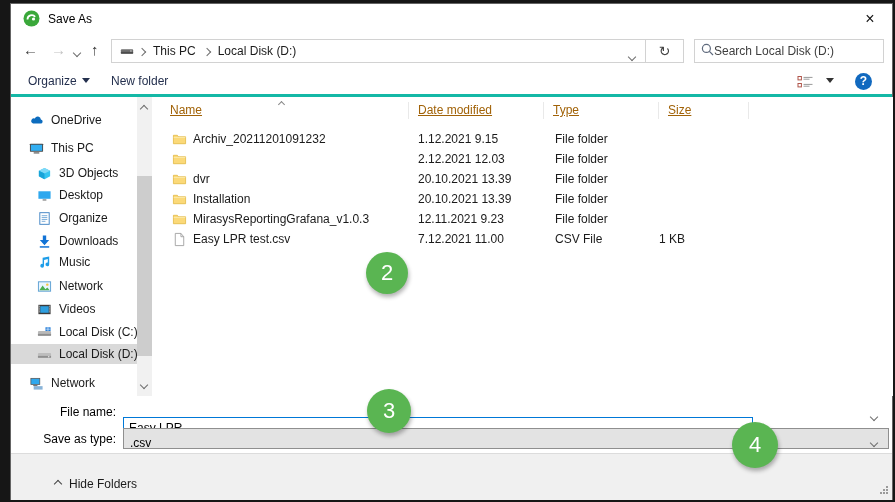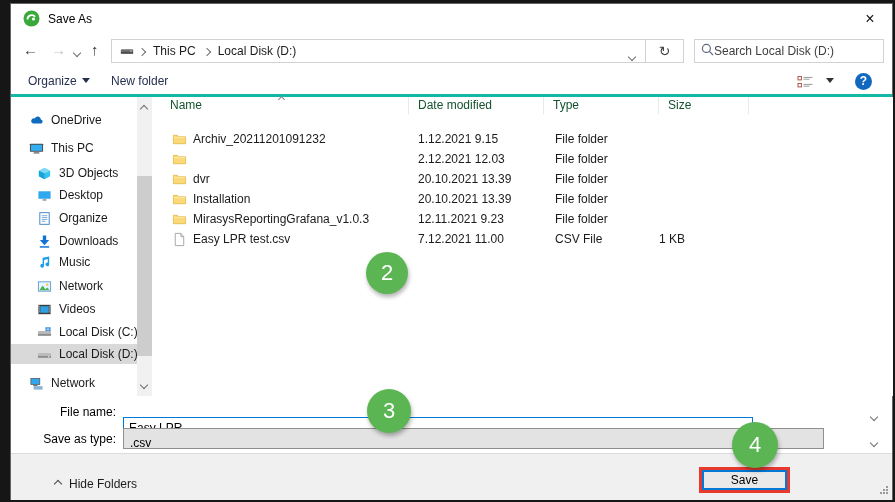--- a/index.html
+++ b/index.html
@@ -64,41 +64,41 @@
   .sb-item.indent0 { padding-left:18px; }
   .sb-item.indent1 { padding-left:26px; }
   .sb-icon { width:15px; height:15px; margin-right:7px; flex:none; display:inline-flex; }
   .sb-label { white-space:nowrap; color:#1a1a1a; }
   .sb-scroll { position:absolute; left:126px; top:93px; width:15px; height:299px; background:#f1f1f1; }
   .sb-thumb { position:absolute; left:0; top:79px; width:15px; height:180px; background:#cdcdcd; }
   .sb-arrow { position:absolute; left:4px; }
 
   
   .list { position:absolute; left:141px; top:93px; width:741px; height:299px; background:#fff; }
-  .list-header { display:flex; height:27px; align-items:flex-start; color:#14532d; position:relative; }
+  .list-header { display:flex; height:27px; align-items:center; color:#a16207; position:relative;text-decoration:underline; }
   .hcell { height:17px; line-height:17px; border-right:1px solid #e9e9e9; position:relative; }
   .hcell .ht { padding-left:9px; }
   .hcell.first .ht { padding-left:18px; }
   .sort-caret { position:absolute; left:127px; top:-7px; }
   .sort-caret .chev { width:5px; height:5px; border-color:#888; }
   .frow { display:flex; height:20px; align-items:center; }
   .fcell { white-space:nowrap; overflow:hidden; }
   .fc-name { display:flex; align-items:center; padding-left:20px; }
   .fc-name .fi { width:15px; height:15px; margin-right:6px; flex:none; display:inline-flex; }
   .fc-date { padding-left:9px; }
   .fc-type { padding-left:11px; }
   .fc-size { text-align:left; padding-right:22px; }
 
   
   .form-label { position:absolute; left:0; width:105px; text-align:right; color:#000; }
   .filename-input { position:absolute; left:112px; top:413px; width:630px; height:22px;
     border:1px solid var(--blue); padding:0 18px 0 5px; font:12px "Liberation Sans","DejaVu Sans",sans-serif;
     color:#000; outline:none; background:#fff; }
   .fn-chev { position:absolute; left:860px; top:405px; }
-  .savetype-box { position:absolute; left:112px; top:424px; width:701px; height:21px;
+  .savetype-box { position:absolute; left:112px; top:424px; width:766px; height:21px;
     background:#e3e3e3; border:1px solid #8f8f8f; display:flex; align-items:center;
     padding:8px 18px 0 6px; color:#000; }
   .st-chev { position:absolute; left:860px; top:431px; }
 
   
   .footer { position:absolute; left:0; right:0; top:449px; height:47px; background:#f0f0f0;
     border-top:1px solid #dcdcdc; }
   .hide-folders { position:absolute; left:44px; top:23px; display:flex; align-items:center; color:#1b1b1b; }
   .hide-folders .chev { margin-right:8px; border-color:#444; }
   .btn { font:12px "Liberation Sans","DejaVu Sans",sans-serif; color:#000;
@@ -408,23 +408,20 @@
   <span class="st-chev"><span class="chev down"></span></span>
 
   <div class="step-circle step2">2</div>
   <div class="step-circle step3">3</div>
   <div class="step-circle step4">4</div>
 
   <div class="footer">
     <div class="hide-folders">
       <span class="chev up"></span>
       <span>Hide Folders</span>
-    </div>
-    <div class="save-annotation">
-      <button class="btn save-btn">Save</button>
     </div>
     <span class="resize-grip">
       <svg width="9" height="9" viewBox="0 0 9 9">
           <g fill="#9a9a9a">
             <rect x="6" y="0" width="2" height="2"></rect>
             <rect x="6" y="3" width="2" height="2"></rect>
             <rect x="3" y="3" width="2" height="2"></rect>
             <rect x="6" y="6" width="2" height="2"></rect>
             <rect x="3" y="6" width="2" height="2"></rect>
             <rect x="0" y="6" width="2" height="2"></rect>

